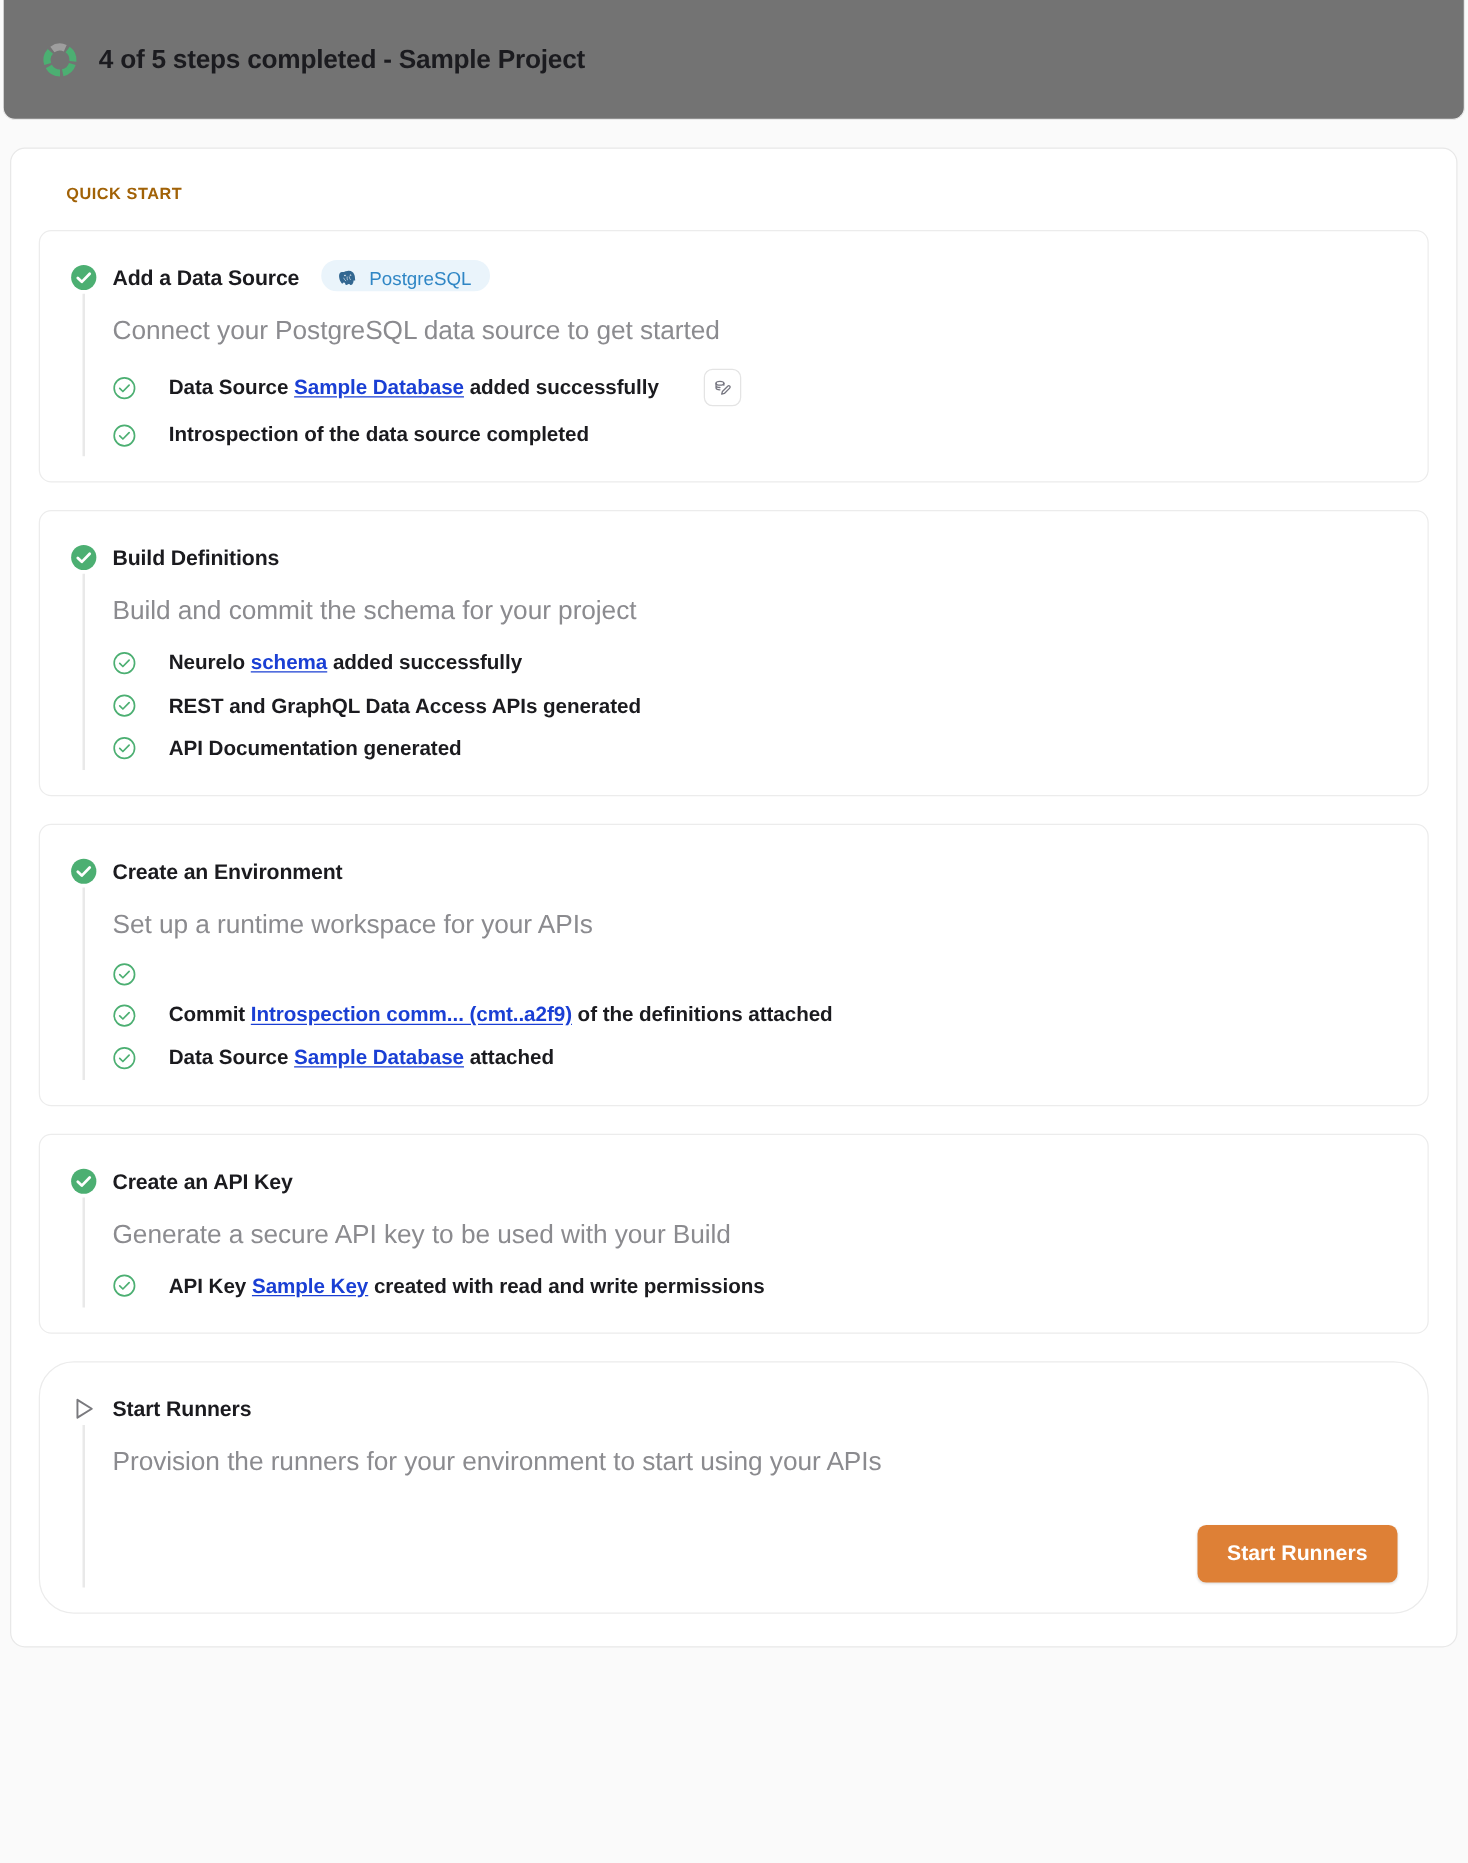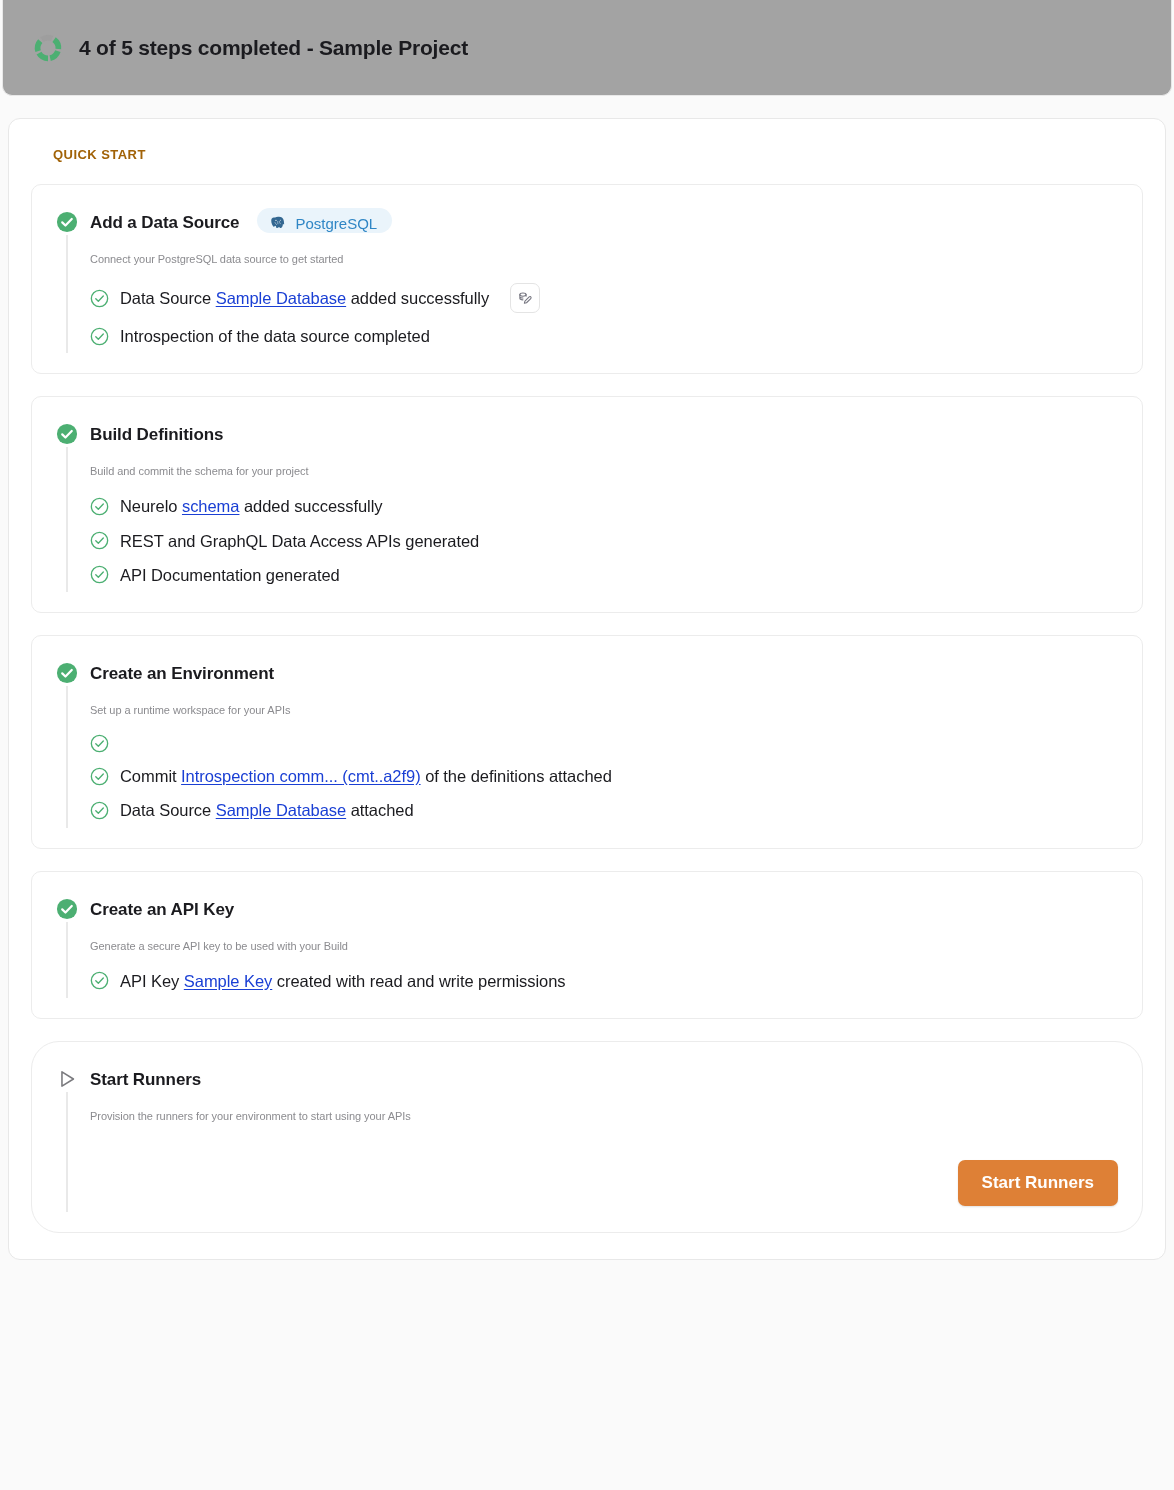--- a/index.html
+++ b/index.html
@@ -6,21 +6,21 @@
   html, body {
     width: 1174px;
     background: #fafafa;
     font-family: "Liberation Sans", sans-serif;
     -webkit-font-smoothing: antialiased;
   }
   body { padding: 0; }
 
   
   .header-card {
-    background: #a3a3a3;
+    background: #737373;
     border: 1px solid #e8e8e8;
     border-top: none;
     border-radius: 0 0 10px 10px;
     margin: 0 2px;
     height: 96px;
     display: flex;
     align-items: center;
     padding: 0 0 0 28px;
   }
   .progress-ring {
@@ -93,34 +93,35 @@
   }
   .pg-icon { width: 20px; height: 20px; display: block; }
 
   .step-body {
     border-left: 2px solid #e9e9e9;
     margin-left: 10px;
     padding: 0 0 0 22px;
     margin-top: 2px;
   }
   .step-desc {
-    font-size: 11px;
+    font-size: 21px;
     color: #8b8b8f;
     padding: 18px 0 12px 0;
     letter-spacing: -0.05px;
   }
   .sub-list { list-style: none; }
   .sub-item {
     display: flex;
     align-items: center;
-    gap: 11px;
+    gap: 26px;
     padding: 6px 0;
     font-size: 16.5px;
     color: #1b1b1f;
     letter-spacing: -0.05px;
+    font-weight: bold;
   }
   .sub-check {
     width: 19px; height: 19px;
     flex: 0 0 19px;
     display: block;
   }
   .sub-text { line-height: 1.35; }
   .sub-link {
     color: #1a3fd4;
     text-decoration: underline;

